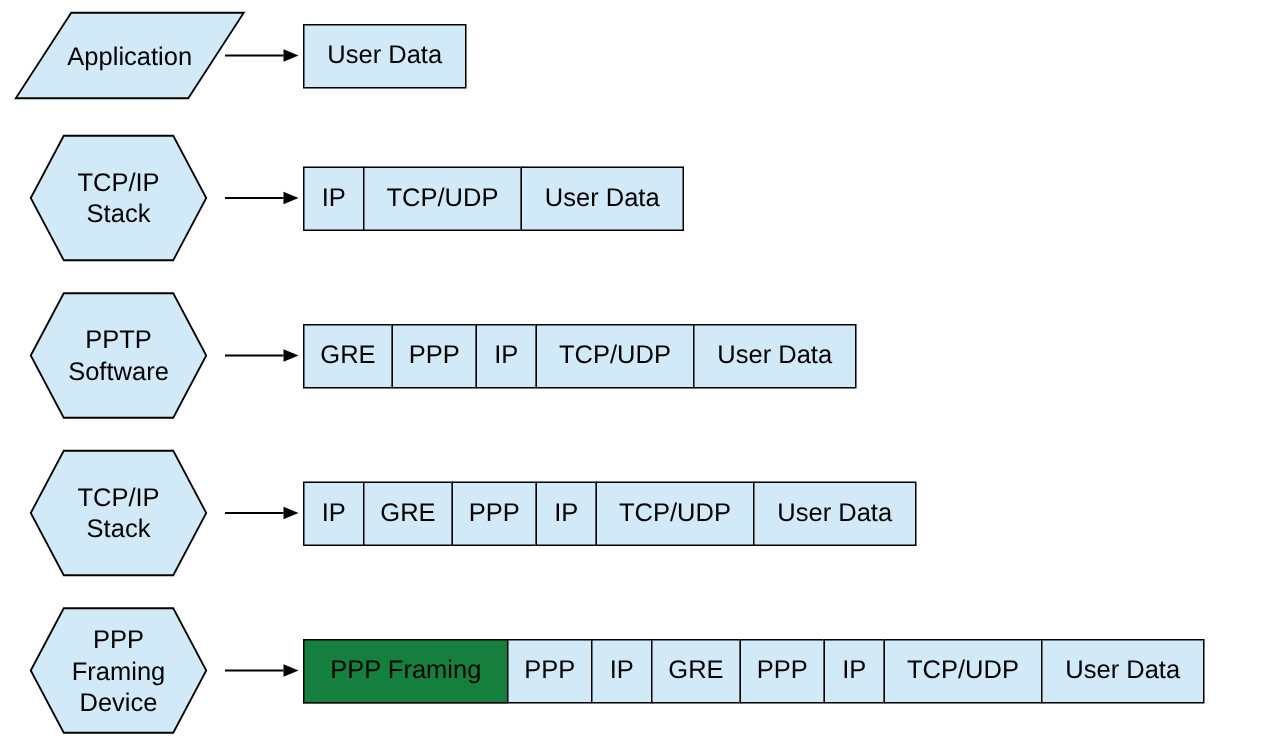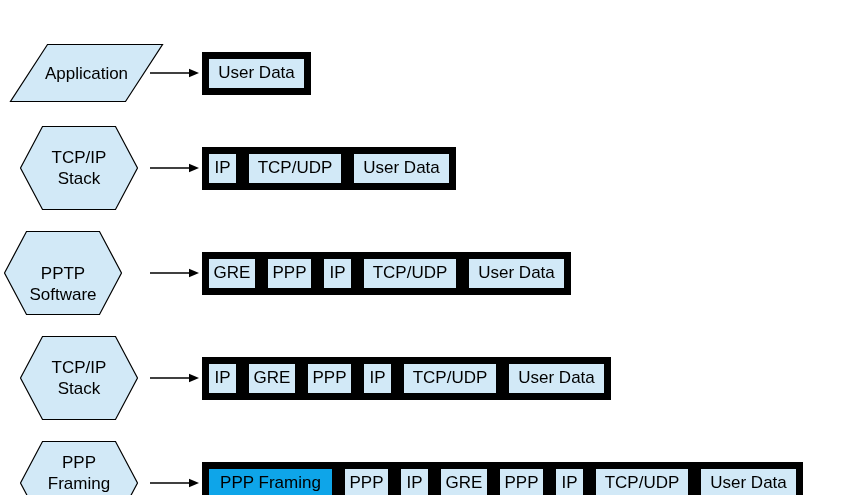--- a/index.html
+++ b/index.html
@@ -9,35 +9,35 @@
   }
   .canvas {
     position: relative;
     width: 844px;
     height: 495px;
     background: #ffffff;
     font-family: "Liberation Sans", sans-serif;
     color: #000000;
     overflow: hidden;
   }
-  .row-layer { position: absolute; inset: 0; margin-top: 36px; }
+  .row-layer { position: absolute; inset: 0; }
   .shape-wrap { position: absolute; }
   .shape-svg { position: absolute; top: 0; left: 0; overflow: visible; display: block; }
   .shape-label {
     position: absolute; inset: 0;
     display: flex; flex-direction: column;
     align-items: center; justify-content: center;
     font-size: 17px; line-height: 21px; text-align: center;
     pointer-events: none;
   }
   .arrow-svg { position: absolute; display: block; }
   .strip { position: absolute; display: flex; }
   .cell {
     box-sizing: border-box;
-    border: 7px solid #14532d;
+    border: 1px solid #14532d;
     display: flex; align-items: center; justify-content: center;
     font-size: 17px; white-space: nowrap;
     padding: 0 4px;
   }
   .cell + .cell { margin-left: -1px; }
 </style>
 </head>
 <body>
 
 <div class="canvas">
@@ -75,21 +75,21 @@
       <polygon points="40,3.8 50,8 40,12.2" fill="#000000"></polygon>
     </svg>
     <div class="strip" style="left: 202px; top: 110.5px; height: 43px;">
           <div class="cell" style="width: 41px; background: rgb(210, 233, 247); border-color: rgb(0, 0, 0);">IP</div>
           <div class="cell" style="width: 106px; background: rgb(210, 233, 247); border-color: rgb(0, 0, 0);">TCP/UDP</div>
           <div class="cell" style="width: 109px; background: rgb(210, 233, 247); border-color: rgb(0, 0, 0);">User Data</div>
         </div>
   </div>
 
   <div>
-    <div class="shape-wrap" style="left: 4px; top: 195px; width: 118px; height: 105px;">
+    <div class="shape-wrap" style="left: 20px; top: 195px; width: 118px; height: 84px;">
       <svg class="shape-svg" width="118" height="84" viewBox="0 0 118 84">
         <polygon points="0.5,42 22.5,0.5 95.5,0.5 117.5,42 95.5,83.5 22.5,83.5" fill="#d2e9f7" stroke="#000000" stroke-width="1.2"></polygon>
       </svg>
       <div class="shape-label">
             <div>PPTP</div>
             <div>Software</div>
           </div>
     </div>
     <svg class="arrow-svg" width="52" height="16" style="left: 149px; top: 229px;">
       <line x1="1" y1="8" x2="40" y2="8" stroke-width="1.3" stroke="#000000"></line>
@@ -137,21 +137,21 @@
             <div>PPP</div>
             <div>Framing</div>
             <div>Device</div>
           </div>
     </div>
     <svg class="arrow-svg" width="52" height="16" style="left: 149px; top: 439px;">
       <line x1="1" y1="8" x2="40" y2="8" stroke-width="1.3" stroke="#000000"></line>
       <polygon points="40,3.8 50,8 40,12.2" fill="#000000"></polygon>
     </svg>
     <div class="strip" style="left: 202px; top: 425.5px; height: 43px;">
-          <div class="cell" style="width: 137px; background: #0ea5e9; border-color: rgb(0, 0, 0);">PPP Framing</div>
+          <div class="cell" style="width: 137px; background: #15803d; border-color: rgb(0, 0, 0);">PPP Framing</div>
           <div class="cell" style="width: 57px; background: rgb(210, 233, 247); border-color: rgb(0, 0, 0);">PPP</div>
           <div class="cell" style="width: 41px; background: rgb(210, 233, 247); border-color: rgb(0, 0, 0);">IP</div>
           <div class="cell" style="width: 60px; background: rgb(210, 233, 247); border-color: rgb(0, 0, 0);">GRE</div>
           <div class="cell" style="width: 57px; background: rgb(210, 233, 247); border-color: rgb(0, 0, 0);">PPP</div>
           <div class="cell" style="width: 41px; background: rgb(210, 233, 247); border-color: rgb(0, 0, 0);">IP</div>
           <div class="cell" style="width: 106px; background: rgb(210, 233, 247); border-color: rgb(0, 0, 0);">TCP/UDP</div>
           <div class="cell" style="width: 109px; background: rgb(210, 233, 247); border-color: rgb(0, 0, 0);">User Data</div>
         </div>
   </div>
 </div>

